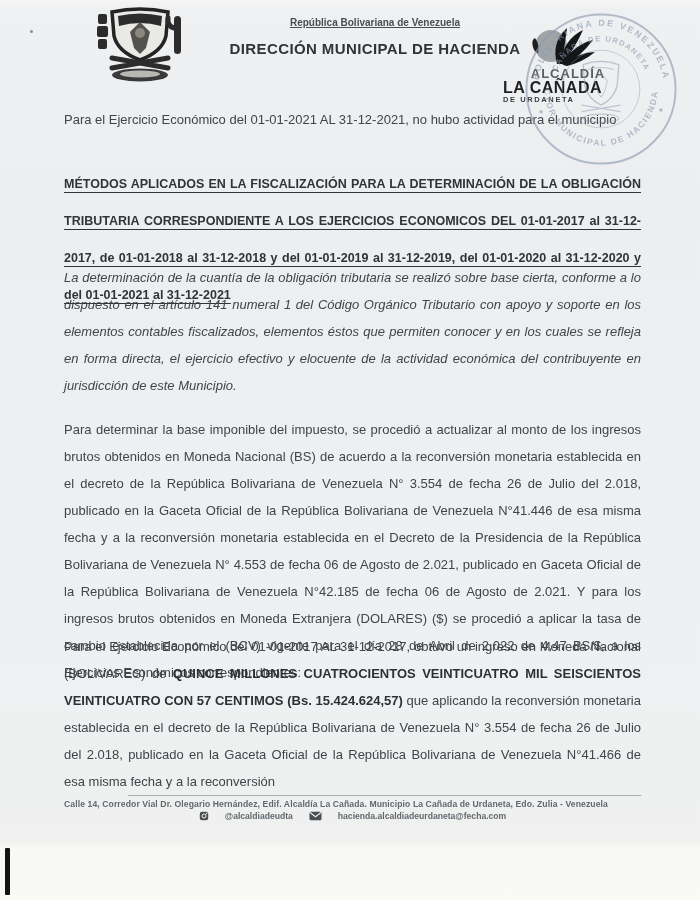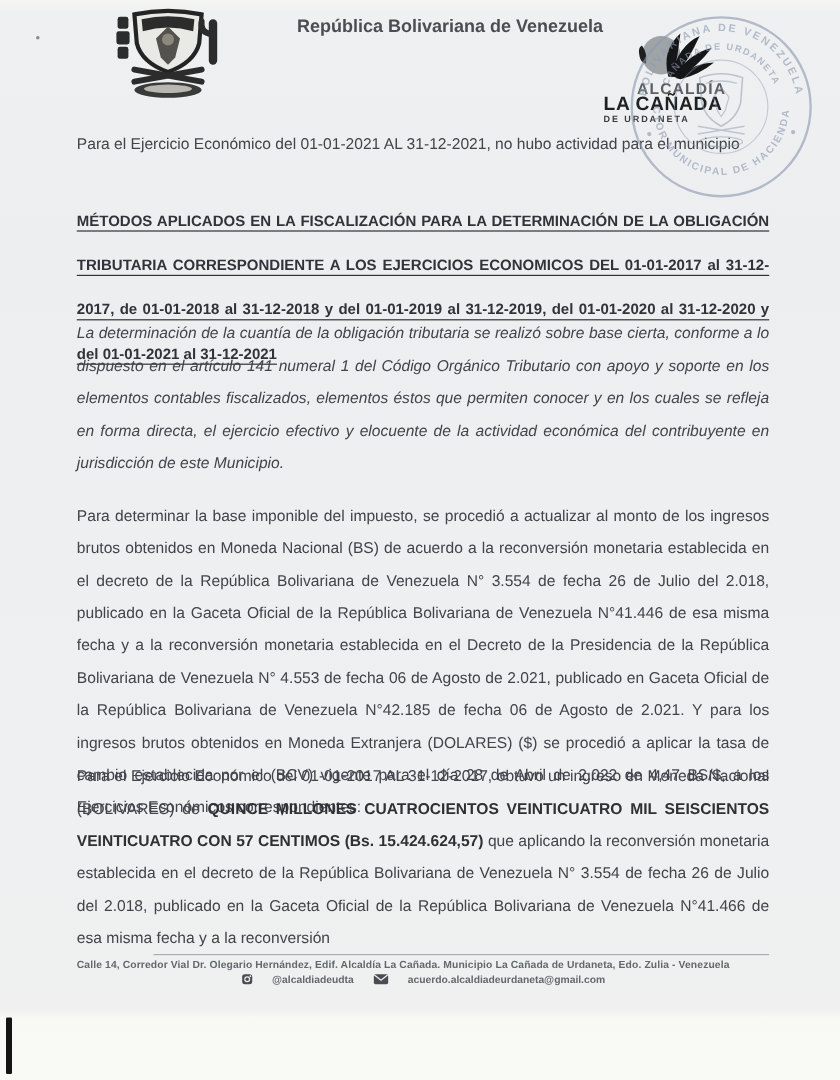--- a/index.html
+++ b/index.html
@@ -6,21 +6,21 @@
   body{width:700px;height:900px;overflow:hidden;background:#e9e9e9;}
   .page{
     position:relative;width:700px;height:900px;
     background:linear-gradient(180deg,#f6f6f3 0px,#eef0f1 10px,#ecEEf0 200px,#eef0f1 700px,#eff0ef 840px,#f8f8f4 848px,#f9f9f5 100%);
     font-family:"Liberation Sans","DejaVu Sans",sans-serif;
     color:#3f4247;
   }
   .abs{position:absolute;}
   
   .hdr-center{left:180px;top:14px;width:390px;text-align:center;}
-  .hdr-line{font-size:15px;color:#4a4d51;line-height:17px;font-weight:600;}
+  .hdr-line{font-size:10px;color:#4a4d51;line-height:17px;font-weight:600;text-decoration:underline;}
   .hdr-title{margin-top:9px;font-size:15px;font-weight:bold;color:#303337;letter-spacing:.4px;}
   
   .para{left:64px;width:577px;text-align:justify;font-size:13px;line-height:27px;color:#414449;}
   .heading{left:64px;width:577px;text-align:justify;font-size:12.5px;line-height:37px;font-weight:bold;color:#303337;text-decoration:underline;text-underline-offset:4px;}
   .bold-run{font-weight:bold;color:#2e3134;}
   
   .foot-rule{left:128px;top:795px;width:513px;height:1px;background:#a9adb2;}
   .foot-addr{left:64px;top:799px;width:577px;text-align:left;font-size:8.6px;font-weight:700;color:#63686e;letter-spacing:.1px;}
   .foot-contacts{left:64px;top:811px;width:577px;display:flex;justify-content:center;align-items:center;gap:16px;font-size:8.6px;font-weight:700;color:#63686e;}
   .foot-contacts .ic{display:inline-flex;align-items:center;}
@@ -55,20 +55,21 @@
       <rect x="86" y="10" width="7" height="38" rx="3.5" fill="#2c2c2c"></rect>
       <path d="M86 22 Q79 20 80 12" stroke="#2c2c2c" stroke-width="5" fill="none" stroke-linecap="round"></path>
       <path d="M24 62 L80 52 M24 52 L80 62" stroke="#2c2c2c" stroke-width="5" stroke-linecap="round"></path>
       <ellipse cx="52" cy="69" rx="28" ry="6.5" fill="#3a3a3a"></ellipse>
       <ellipse cx="52" cy="68" rx="20" ry="3.5" fill="#b9b7b2"></ellipse>
     </svg>
   </div>
 
   <div class="abs hdr-center">
     <div class="hdr-line">República Bolivariana de Venezuela</div>
+    <div class="hdr-title">DIRECCIÓN MUNICIPAL DE HACIENDA</div>
   </div>
 
   <div class="abs logo">
     <svg width="94" height="46" viewBox="0 0 94 46">
       <circle cx="30" cy="22" r="16" fill="#9fa4a7"></circle>
       <path d="M14 14 q-4 2 -2 9 q1 5 5 6 q2-8 -3-15Z" fill="#1d1f21"></path>
       <g fill="#141618">
         <path d="M36 40 Q30 18 46 4 Q44 22 40 40 Z"></path>
         <path d="M38 40 Q44 14 62 6 Q54 24 42 40 Z"></path>
         <path d="M40 40 Q54 20 72 16 Q60 32 44 41 Z"></path>
@@ -110,21 +111,21 @@
           <circle cx="7.6" cy="2.5" r="0.7" fill="#eef0f1"></circle>
         </svg>
     </span>
     <span>@alcaldiadeudta</span>
     <span class="ic">
       <svg width="13" height="10" viewBox="0 0 13 10">
           <rect x="0.5" y="0.8" width="12" height="8.4" rx="1.5" fill="#4a4e53"></rect>
           <path d="M1 1.5 L6.5 5.8 L12 1.5" fill="none" stroke="#eef0f1" stroke-width="1.1"></path>
         </svg>
     </span>
-    <span>acuerdo.alcaldiadeurdaneta@gmail.com</span>
+    <span>hacienda.alcaldiadeurdaneta@fecha.com</span>
   </div>
 
   <div class="abs stamp">
     <svg width="162" height="162" viewBox="0 0 200 200">
       <defs>
         <path id="arcTopOuter" d="M 22,100 A 78,78 0 0 1 178,100"></path>
         <path id="arcTopInner" d="M 41,100 A 59,59 0 0 1 159,100"></path>
         <path id="arcBottom" d="M 30,100 A 70,70 0 1 0 100,30"></path>
       </defs>
       <g stroke="#8e9ab0" fill="none">

